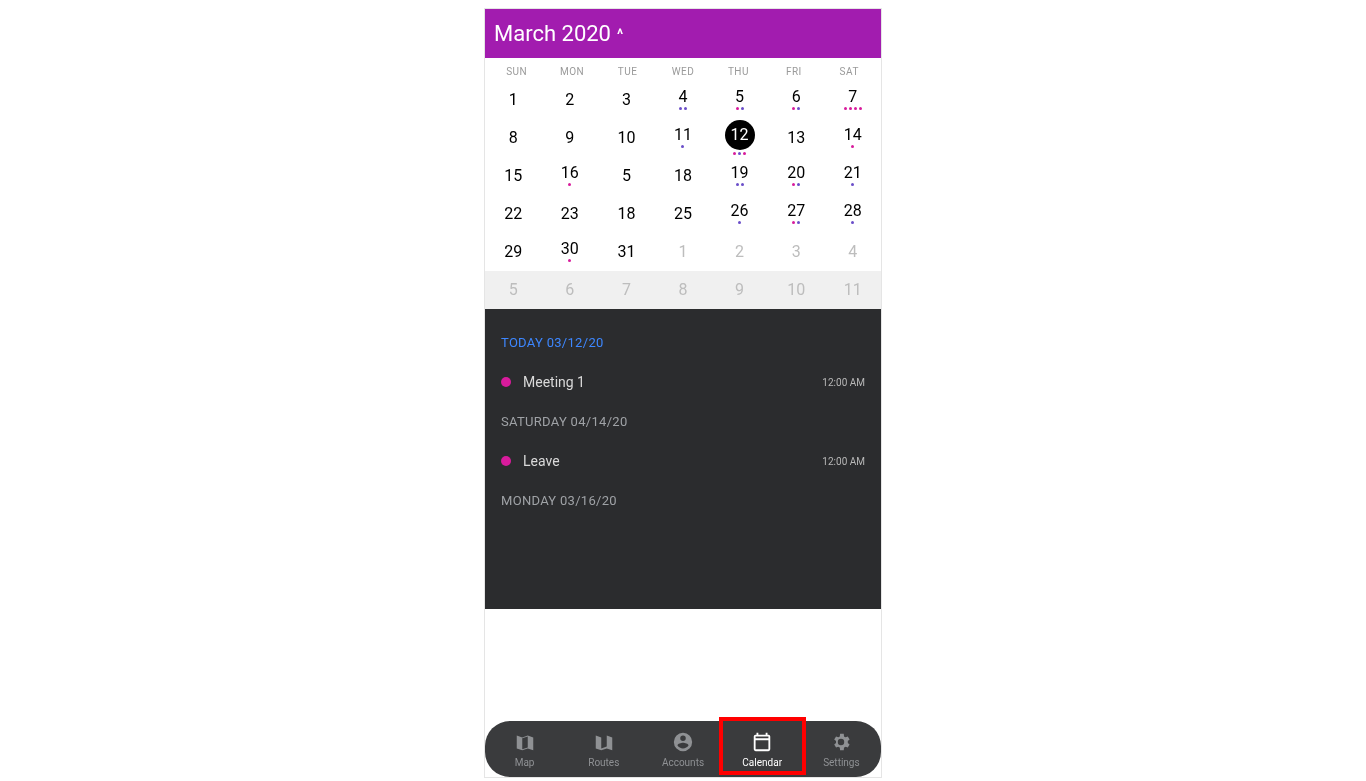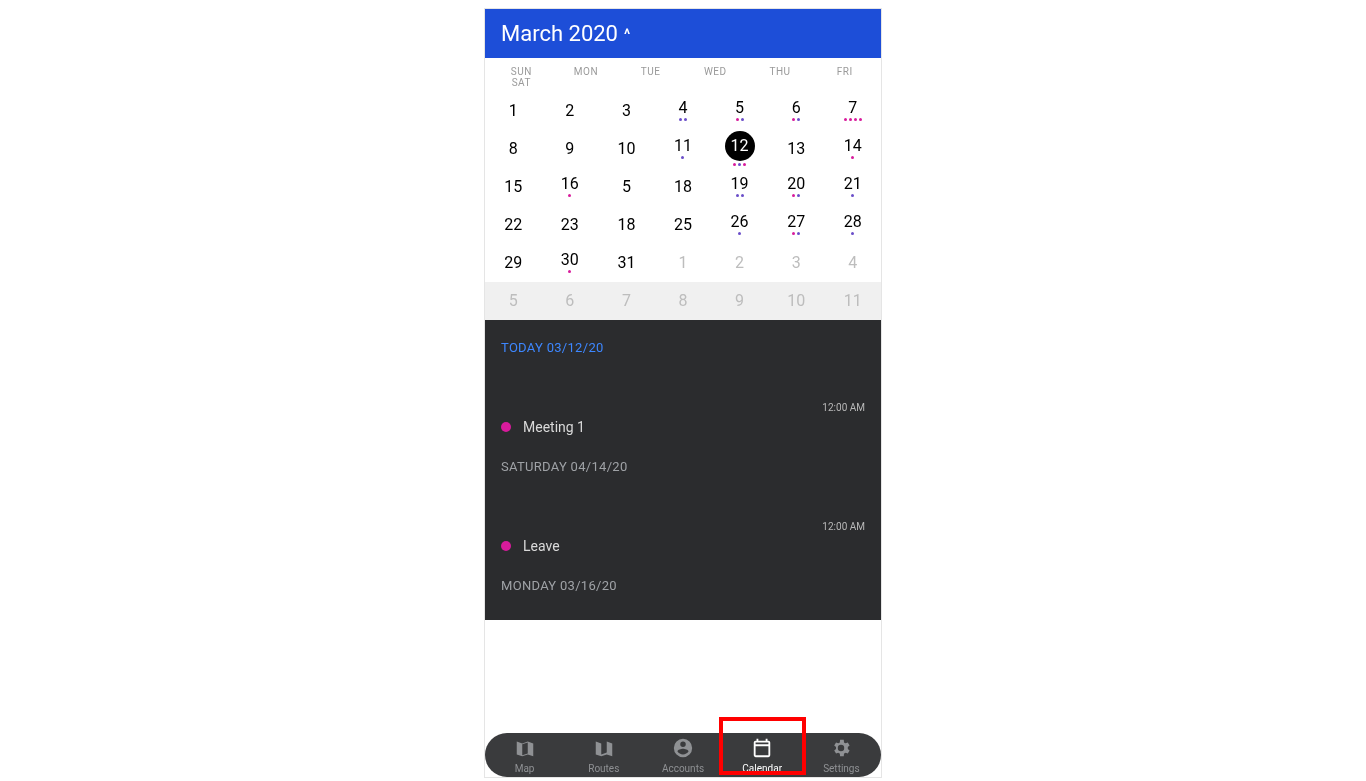--- a/index.html
+++ b/index.html
@@ -15,33 +15,33 @@
   }
   .phone {
     width: 398px;
     height: 770px;
     background: #fff;
     position: relative;
     overflow: hidden;
     border: 1px solid #e5e5e5;
   }
   .header {
-    background: #1d4ed8;
+    background: #a21caf;
     color: #fff;
     font-size: 22px;
-    padding: 12px 16px;
+    padding: 12px 9px;
     display: flex;
     align-items: center;
     gap: 6px;
     text-align: right;
   }
   .header .chev { font-size: 14px; font-weight: bold; }
   .dow-row {
     display: grid;
-    grid-template-columns: repeat(6, 1fr);
+    grid-template-columns: repeat(7, 1fr);
     text-align: center;
     font-size: 10px;
     color: #9a9a9a;
     padding: 8px 4px 4px;
     letter-spacing: 0.5px;
   }
   .cal {
     display: grid;
     grid-template-columns: repeat(7, 1fr);
     text-align: center;
@@ -74,52 +74,52 @@
     display: flex; align-items: center; justify-content: center;
   }
   .next-month-bg {
     background: #f0f0f0;
   }
   .agenda {
     background: #2b2c2e;
     color: #d9d9d9;
     height: 300px;
     overflow: hidden;
-    padding: 14px 16px 0;
+    padding: 20px 16px 0;
     font-size: 14px;
     position: relative;
   }
   .sec-header { font-size: 13px; letter-spacing: 0.3px; margin-top: 6px; margin-bottom: 6px; color: #9fa2a6;}
   .sec-header.today { color: #3d87ff; }
   .event {
     display: flex; align-items: center; justify-content: space-between;
     padding: 18px 0;
   }
-  .event .left { display: flex; align-items: center; gap: 12px; margin-top: 40px; }
+  .event .left { display: flex; align-items: center; gap: 12px; }
   .bullet { width: 10px; height: 10px; border-radius: 50%; }
   .bullet.pink { background: #d81b9c; }
   .bullet.purple { background: #6a4ec9; }
   .event .time { font-size: 10px; color: #b8b8b8; }
   .fab {
     position: absolute;
     right: 20px;
     top: 318px;
     width: 52px; height: 52px;
     background: #2a8df4;
     border-radius: 50%;
     color: #fff;
     font-size: 28px;
     display: flex; align-items: center; justify-content: center;
     box-shadow: 0 3px 6px rgba(0,0,0,.4);
     cursor: pointer;
   }
   .tabbar {
     position: absolute;
     bottom: 0; left: 0; right: 0;
-    height: 44px;
+    height: 56px;
     background: #3a3b3d;
     display: grid;
     grid-template-columns: repeat(5, 1fr);
     border-radius: 25px;
   }
   .tab {
     display: flex; flex-direction: column;
     align-items: center; justify-content: center;
     gap: 2px;
     color: #8f9194;

